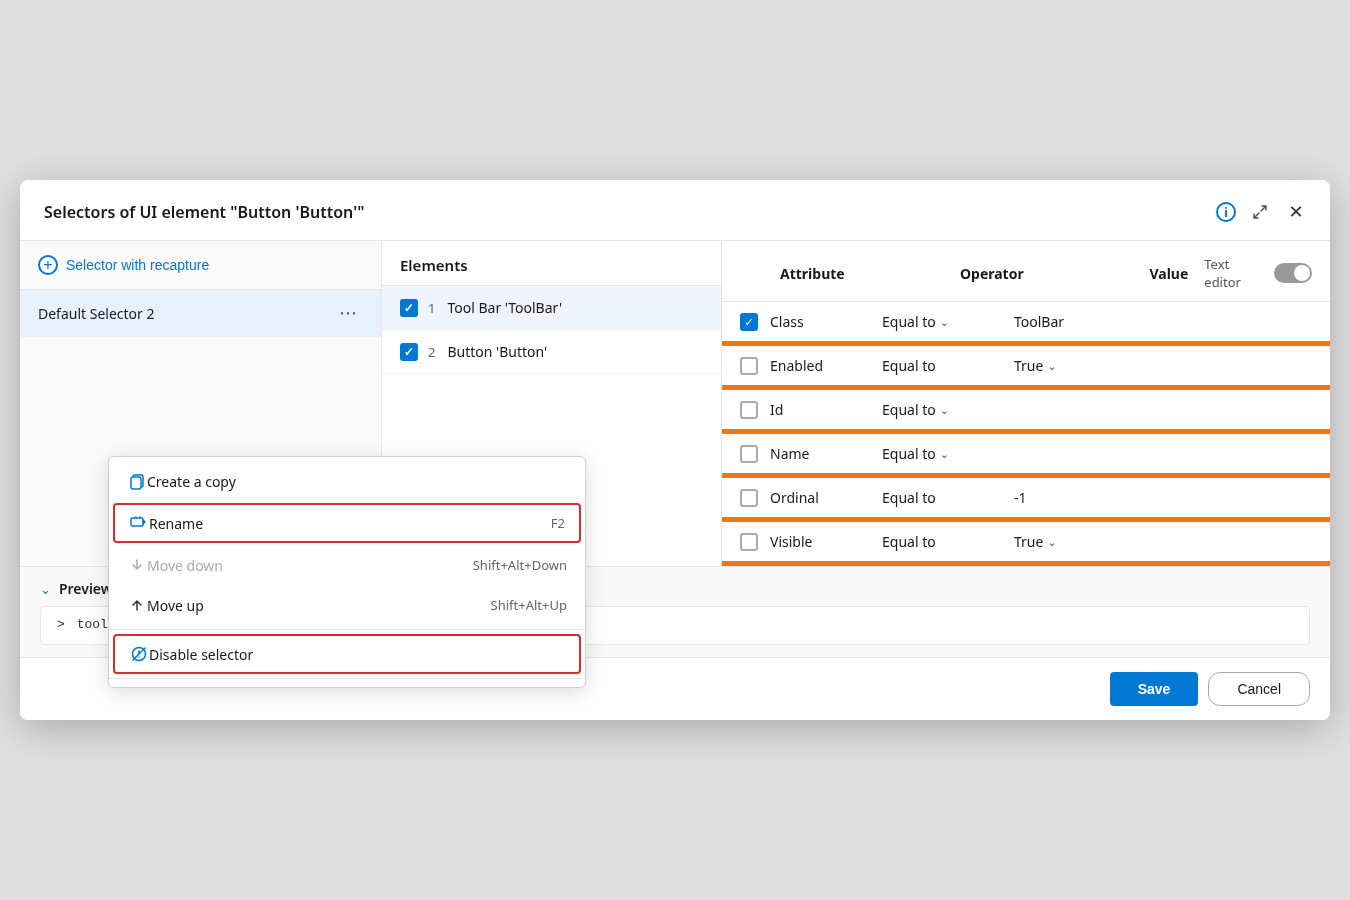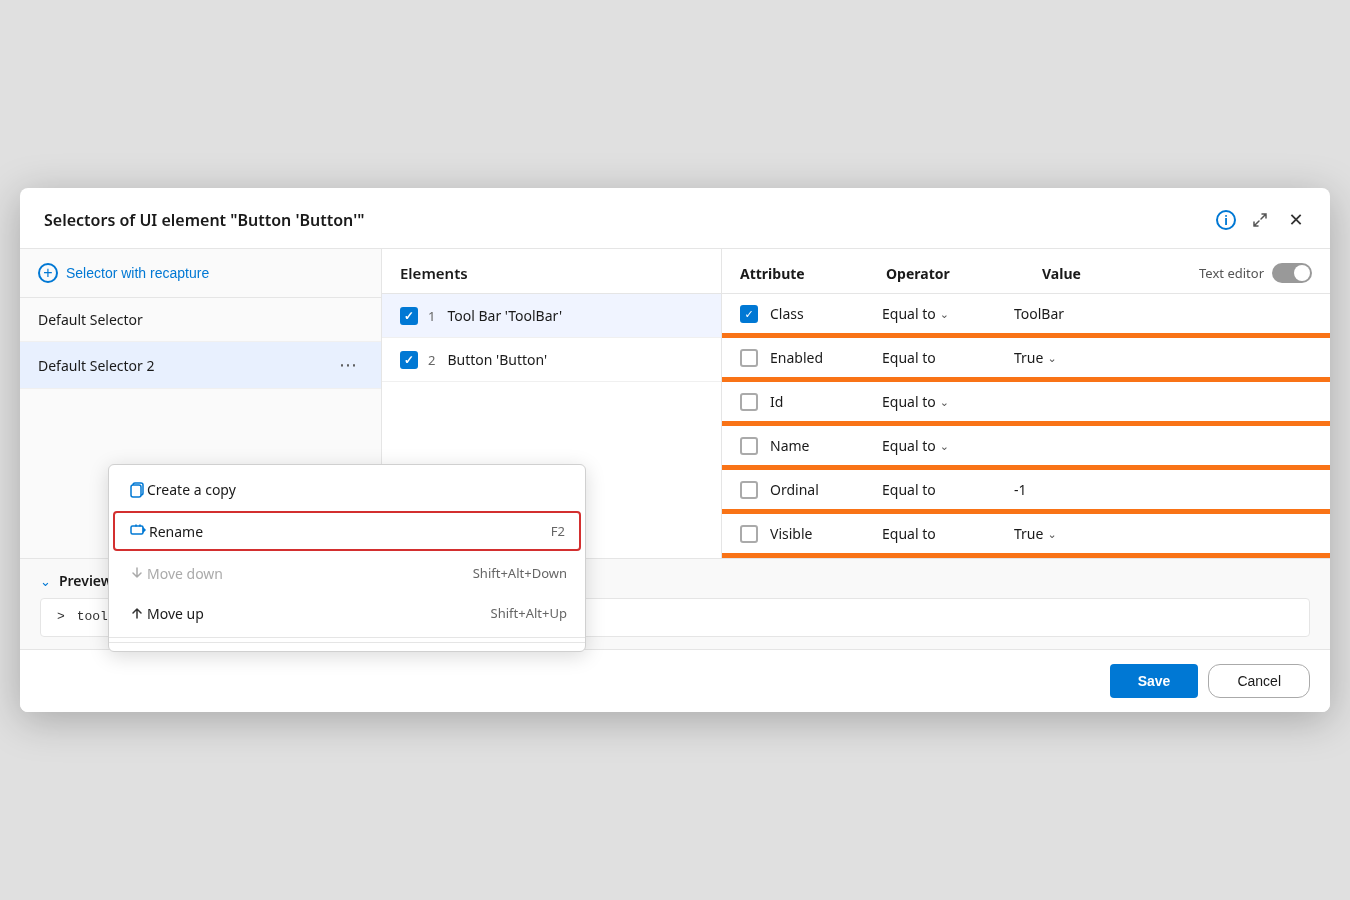--- a/index.html
+++ b/index.html
@@ -220,20 +220,21 @@
       display: flex;
       align-items: center;
       padding: 14px 18px 10px;
       border-bottom: 1px solid #e5e5e5;
       gap: 16px;
     }
     .col-header {
       font-size: 14px;
       font-weight: 700;
       color: #1a1a1a;
+      margin-left: 40px;
     }
     .col-attribute { width: 130px; }
     .col-operator { width: 140px; }
     .col-value { flex: 1; }
 
     .text-editor-toggle {
       margin-left: auto;
       display: flex;
       align-items: center;
       gap: 8px;
@@ -381,23 +382,20 @@
   </div>
 
   <div class="dialog-body">
 
     <div class="left-panel">
       <button class="add-selector-btn">
         <div class="plus-circle">+</div>
         <span>Selector with recapture</span>
       </button>
 
-      <div class="selector-item">
-        <span class="selector-item-label">Default Selector</span>
-      </div>
 
       <div class="selector-item active">
         <span class="selector-item-label">Default Selector 2</span>
         <button class="three-dot-btn">⋯</button>
       </div>
 
       <div class="context-menu">
 
         <div class="menu-item">
           <div class="menu-item-left">
@@ -445,20 +443,33 @@
                   <path d="M9 14V5M5 9l4-4 4 4" stroke="#333" stroke-width="1.5" stroke-linecap="round" stroke-linejoin="round"></path>
                 </svg>
             </span>
             <span class="menu-item-label">Move up</span>
           </div>
           <span class="menu-item-shortcut">Shift+Alt+Up</span>
         </div>
 
         <div class="menu-divider"></div>
 
+        <div class="menu-item highlighted">
+          <div class="menu-item-left">
+            <span class="menu-item-icon disable-icon">
+              <svg width="18" height="18" viewBox="0 0 18 18" fill="none">
+                  <circle cx="9" cy="9" r="6.5" stroke="#0078d4" stroke-width="1.5"></circle>
+                  <path d="M9 6v3M9 12h.01" stroke="#0078d4" stroke-width="1.5" stroke-linecap="round"></path>
+                  <line x1="3" y1="15" x2="15" y2="3" stroke="#0078d4" stroke-width="1.5" stroke-linecap="round"></line>
+                </svg>
+            </span>
+            <span class="menu-item-label">Disable selector</span>
+          </div>
+          <span class="menu-item-shortcut"></span>
+        </div>
 
         <div class="menu-divider"></div>
 
       </div>
     </div>
 
     <div class="middle-panel">
       <div class="panel-header">Elements</div>
 
       <div class="element-item selected">

